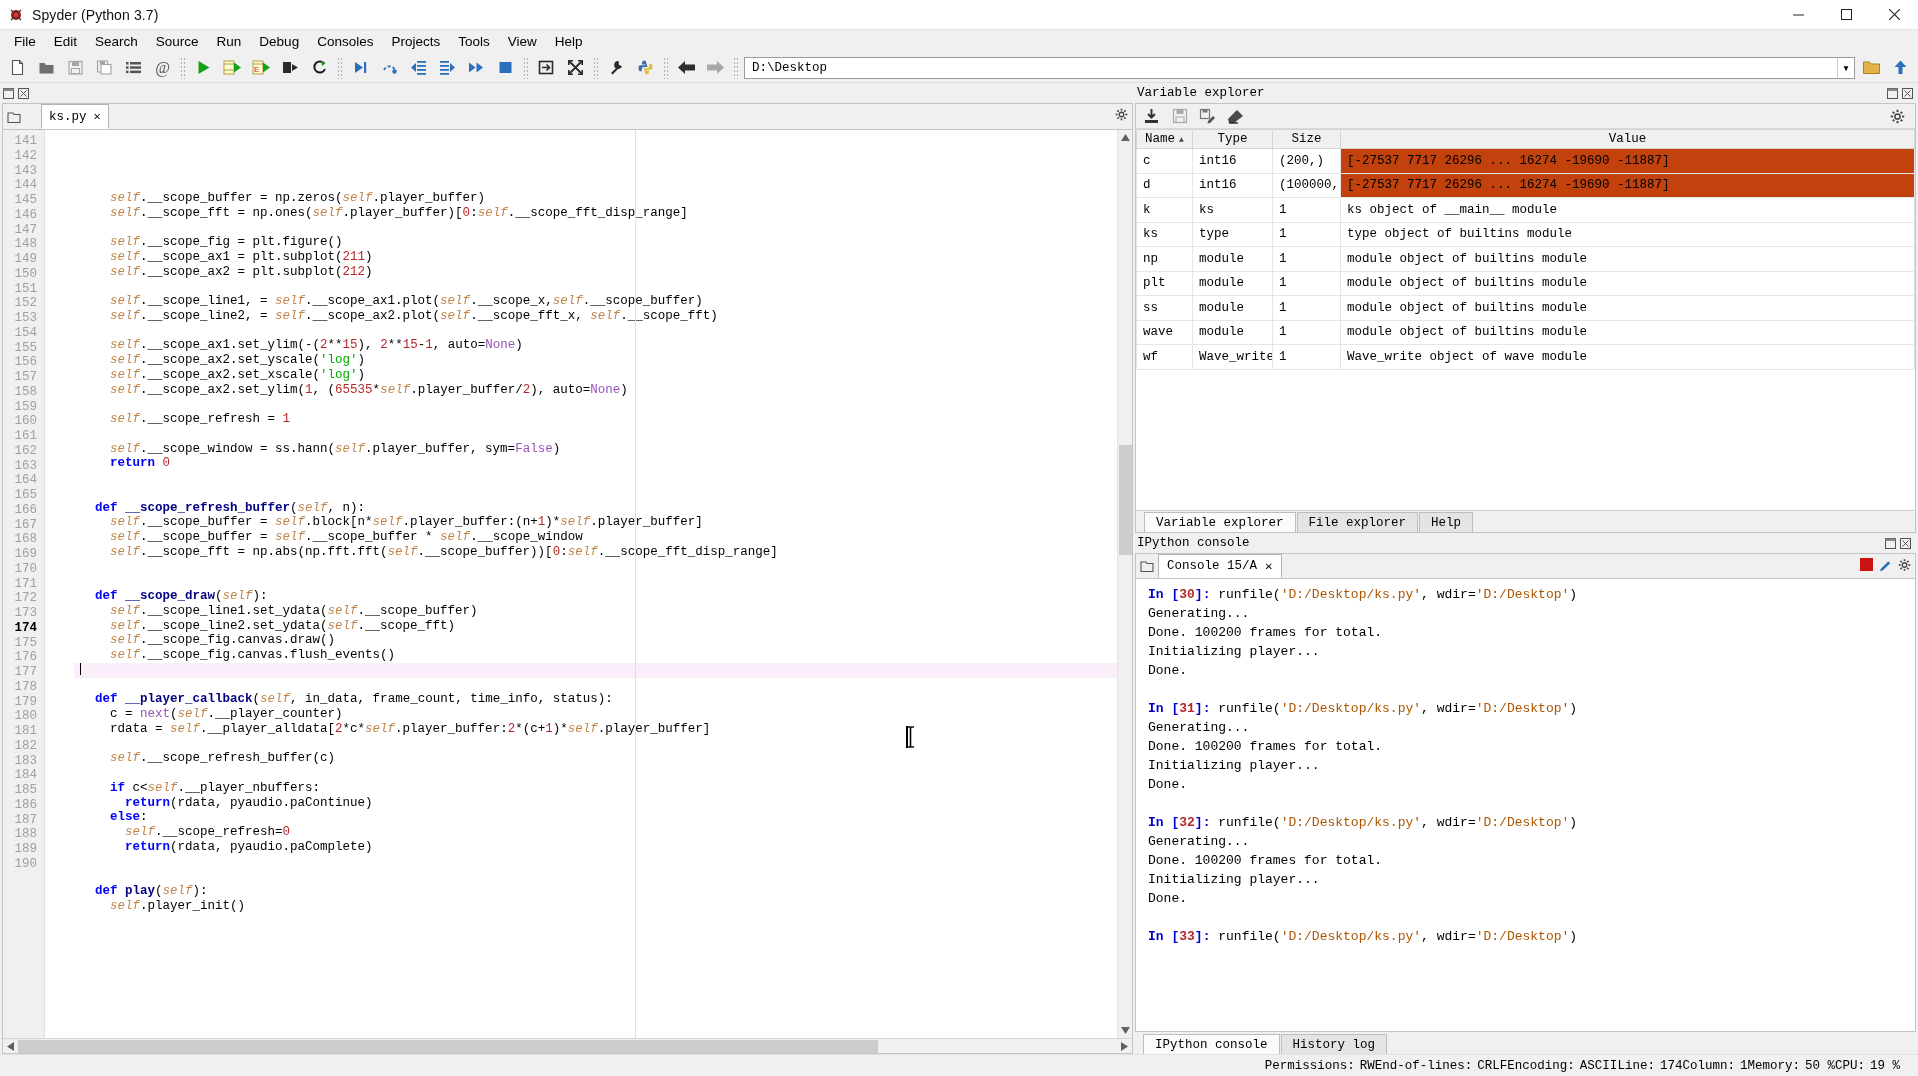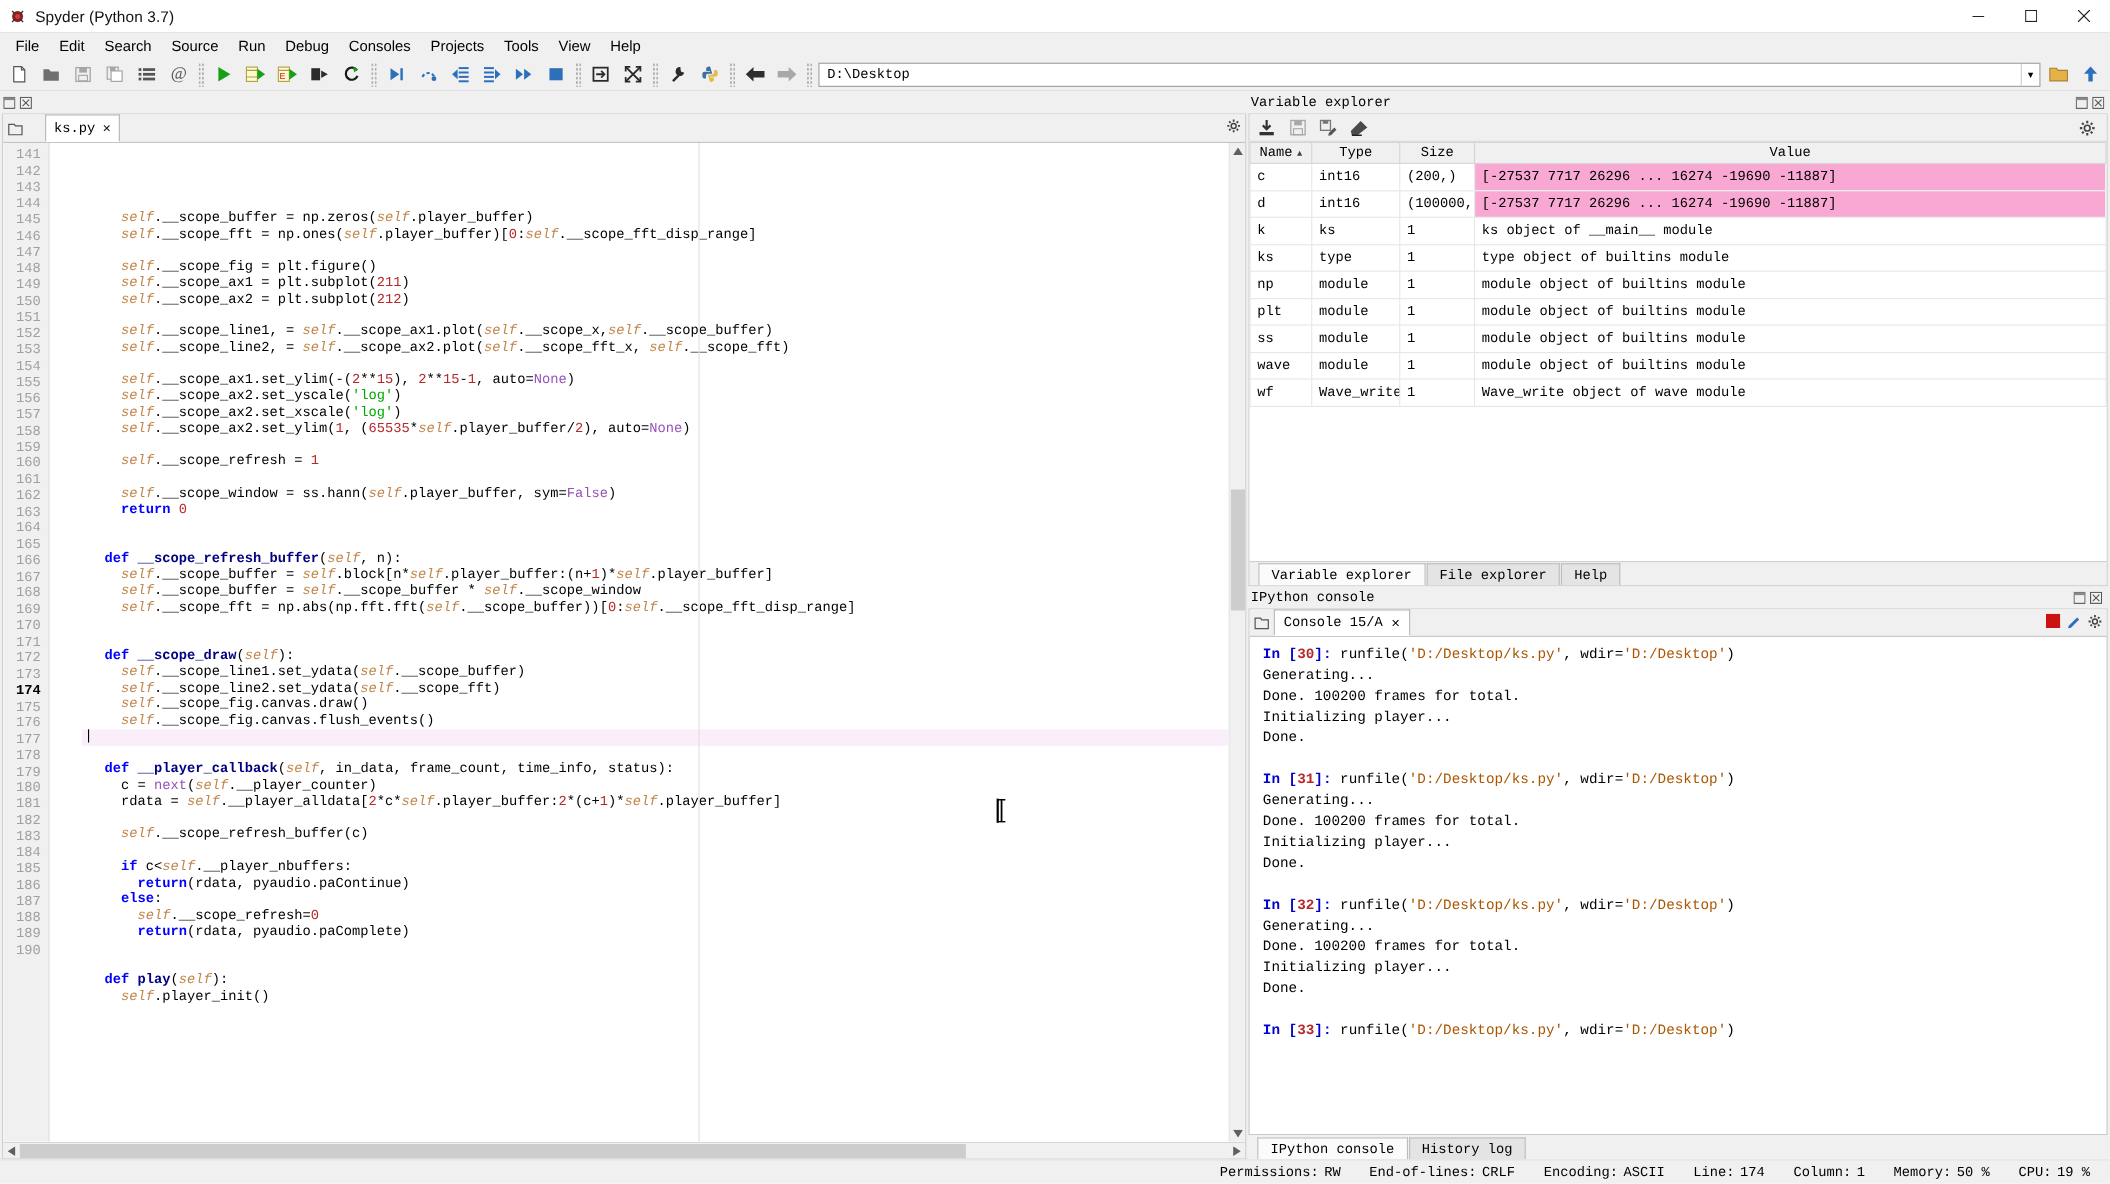--- a/index.html
+++ b/index.html
@@ -166,21 +166,21 @@
   table.vars { border-collapse: collapse; width: 100%; table-layout: fixed;
     font-family: "Liberation Mono", monospace; font-size: 12.5px; }
   table.vars th {
     background: #f0f0f0; border: 1px solid #d4d4d4; height: 19px; font-weight: normal;
     font-family: Liberation Mono, monospace; font-size: 12.5px; color: #000;
   }
   table.vars td {
     border: 1px solid #e6e6e6; height: 24.5px; padding-left: 6px;
     white-space: nowrap; overflow: hidden; text-overflow: clip; color: #000;
   }
-  table.vars td.val-arr { background: #f9a8d4; }
+  table.vars td.val-arr { background: #c2410c; }
   .sortarrow { font-size: 8px; margin-left: 4px; color: #444; }
 
   .vtabs {
     height: 22px; background: #f0f0f0; display: flex; align-items: flex-end;
     padding-left: 8px; gap: 1px; flex: 0 0 22px; border-top: 1px solid #d0d0d0;
   }
   .vtab {
     height: 20px; padding: 0 11px; display: flex; align-items: center;
     font-family: "Liberation Mono", monospace; font-size: 12.5px;
     background: #e4e4e4; border: 1px solid #bdbdbd; border-bottom: none;
@@ -213,21 +213,21 @@
   .conout .instr { color: #aa5500; }
   .conout .num2 { color: #b5292b; font-weight: bold; }
   .ctabs-bottom {
     height: 22px; background: #f0f0f0; display: flex; align-items: flex-end;
     padding-left: 8px; gap: 1px; flex: 0 0 22px;
   }
 
   
   .statusbar {
     height: 22px; background: #f0f0f0; display: flex; align-items: center;
-    justify-content: flex-end; gap: 26px; padding-right: 18px;
+    justify-content: flex-end; padding-right: 18px;
     font-family: "Liberation Mono", monospace; font-size: 12.5px; flex: 0 0 22px;
     color: #000; border-top: 1px solid #e2e2e2;
   }
   .statusbar .seg { display: flex; align-items: center; gap: 5px; }
   .statusbar .lbl { color: #000; }
   .statusbar .val { color: #000; }
   .pct { color: #000; }
   .memcpu { display:flex; align-items:center; gap: 6px; }
 </style>
 </head>

